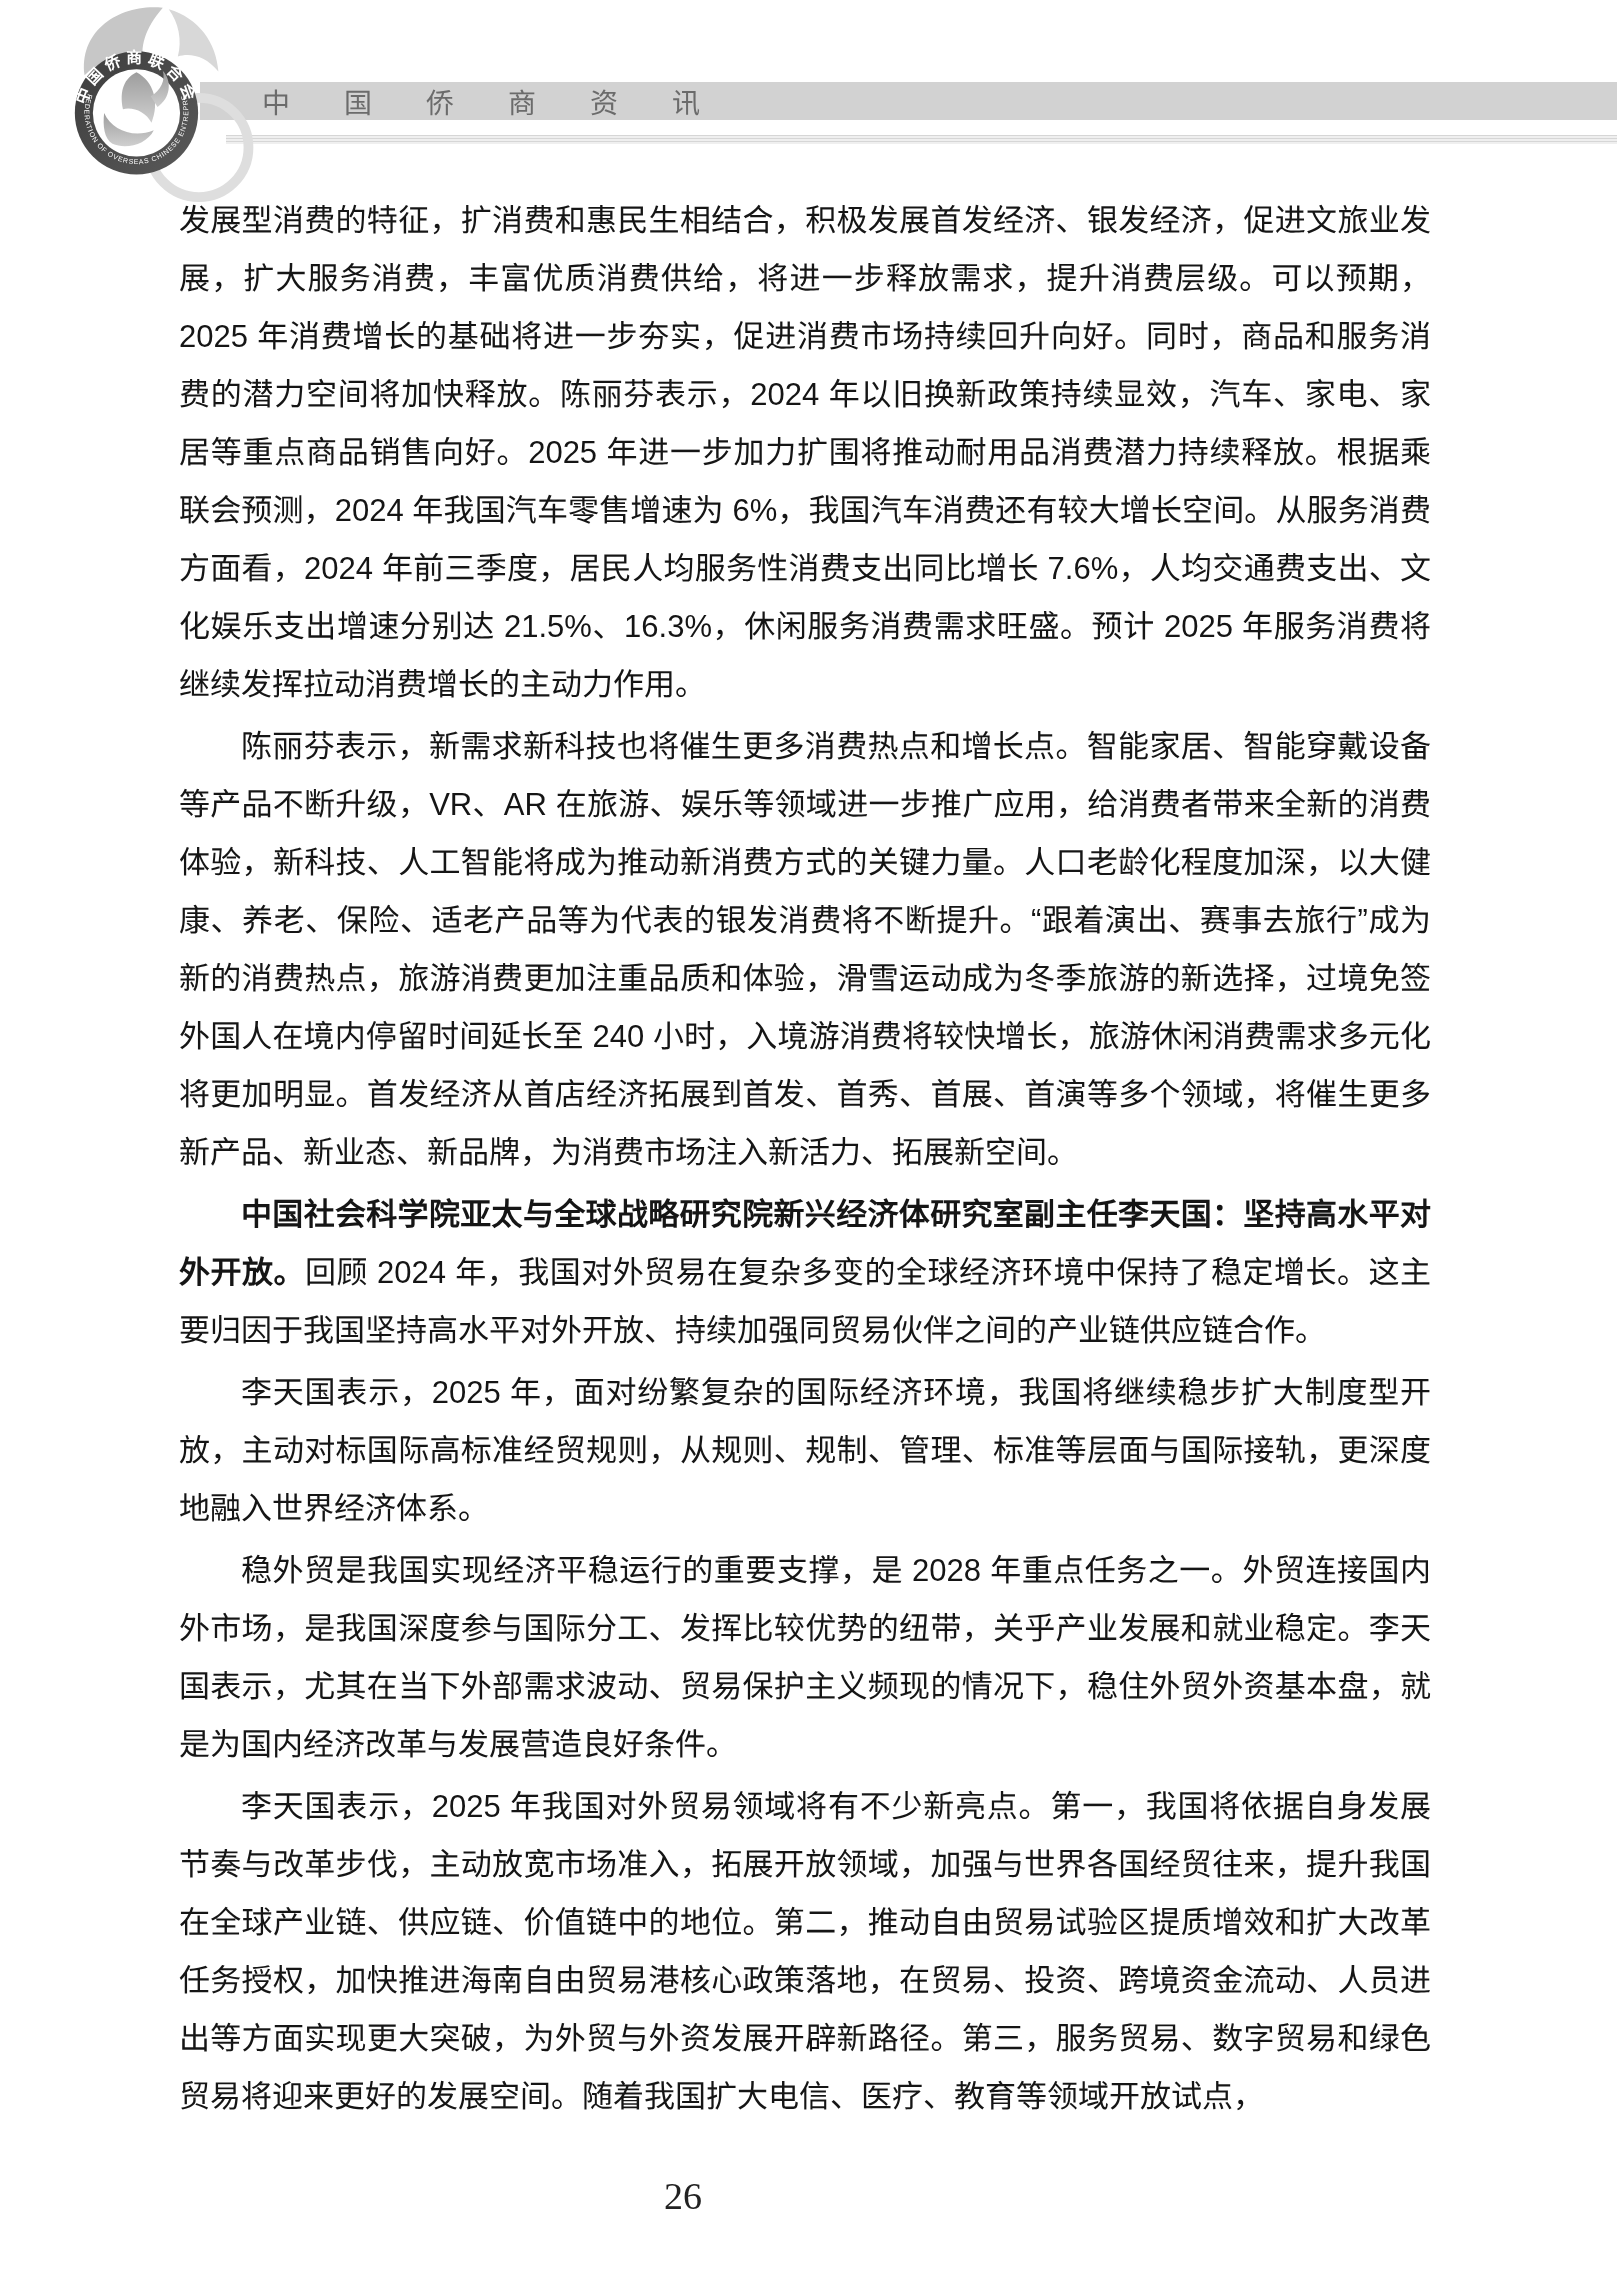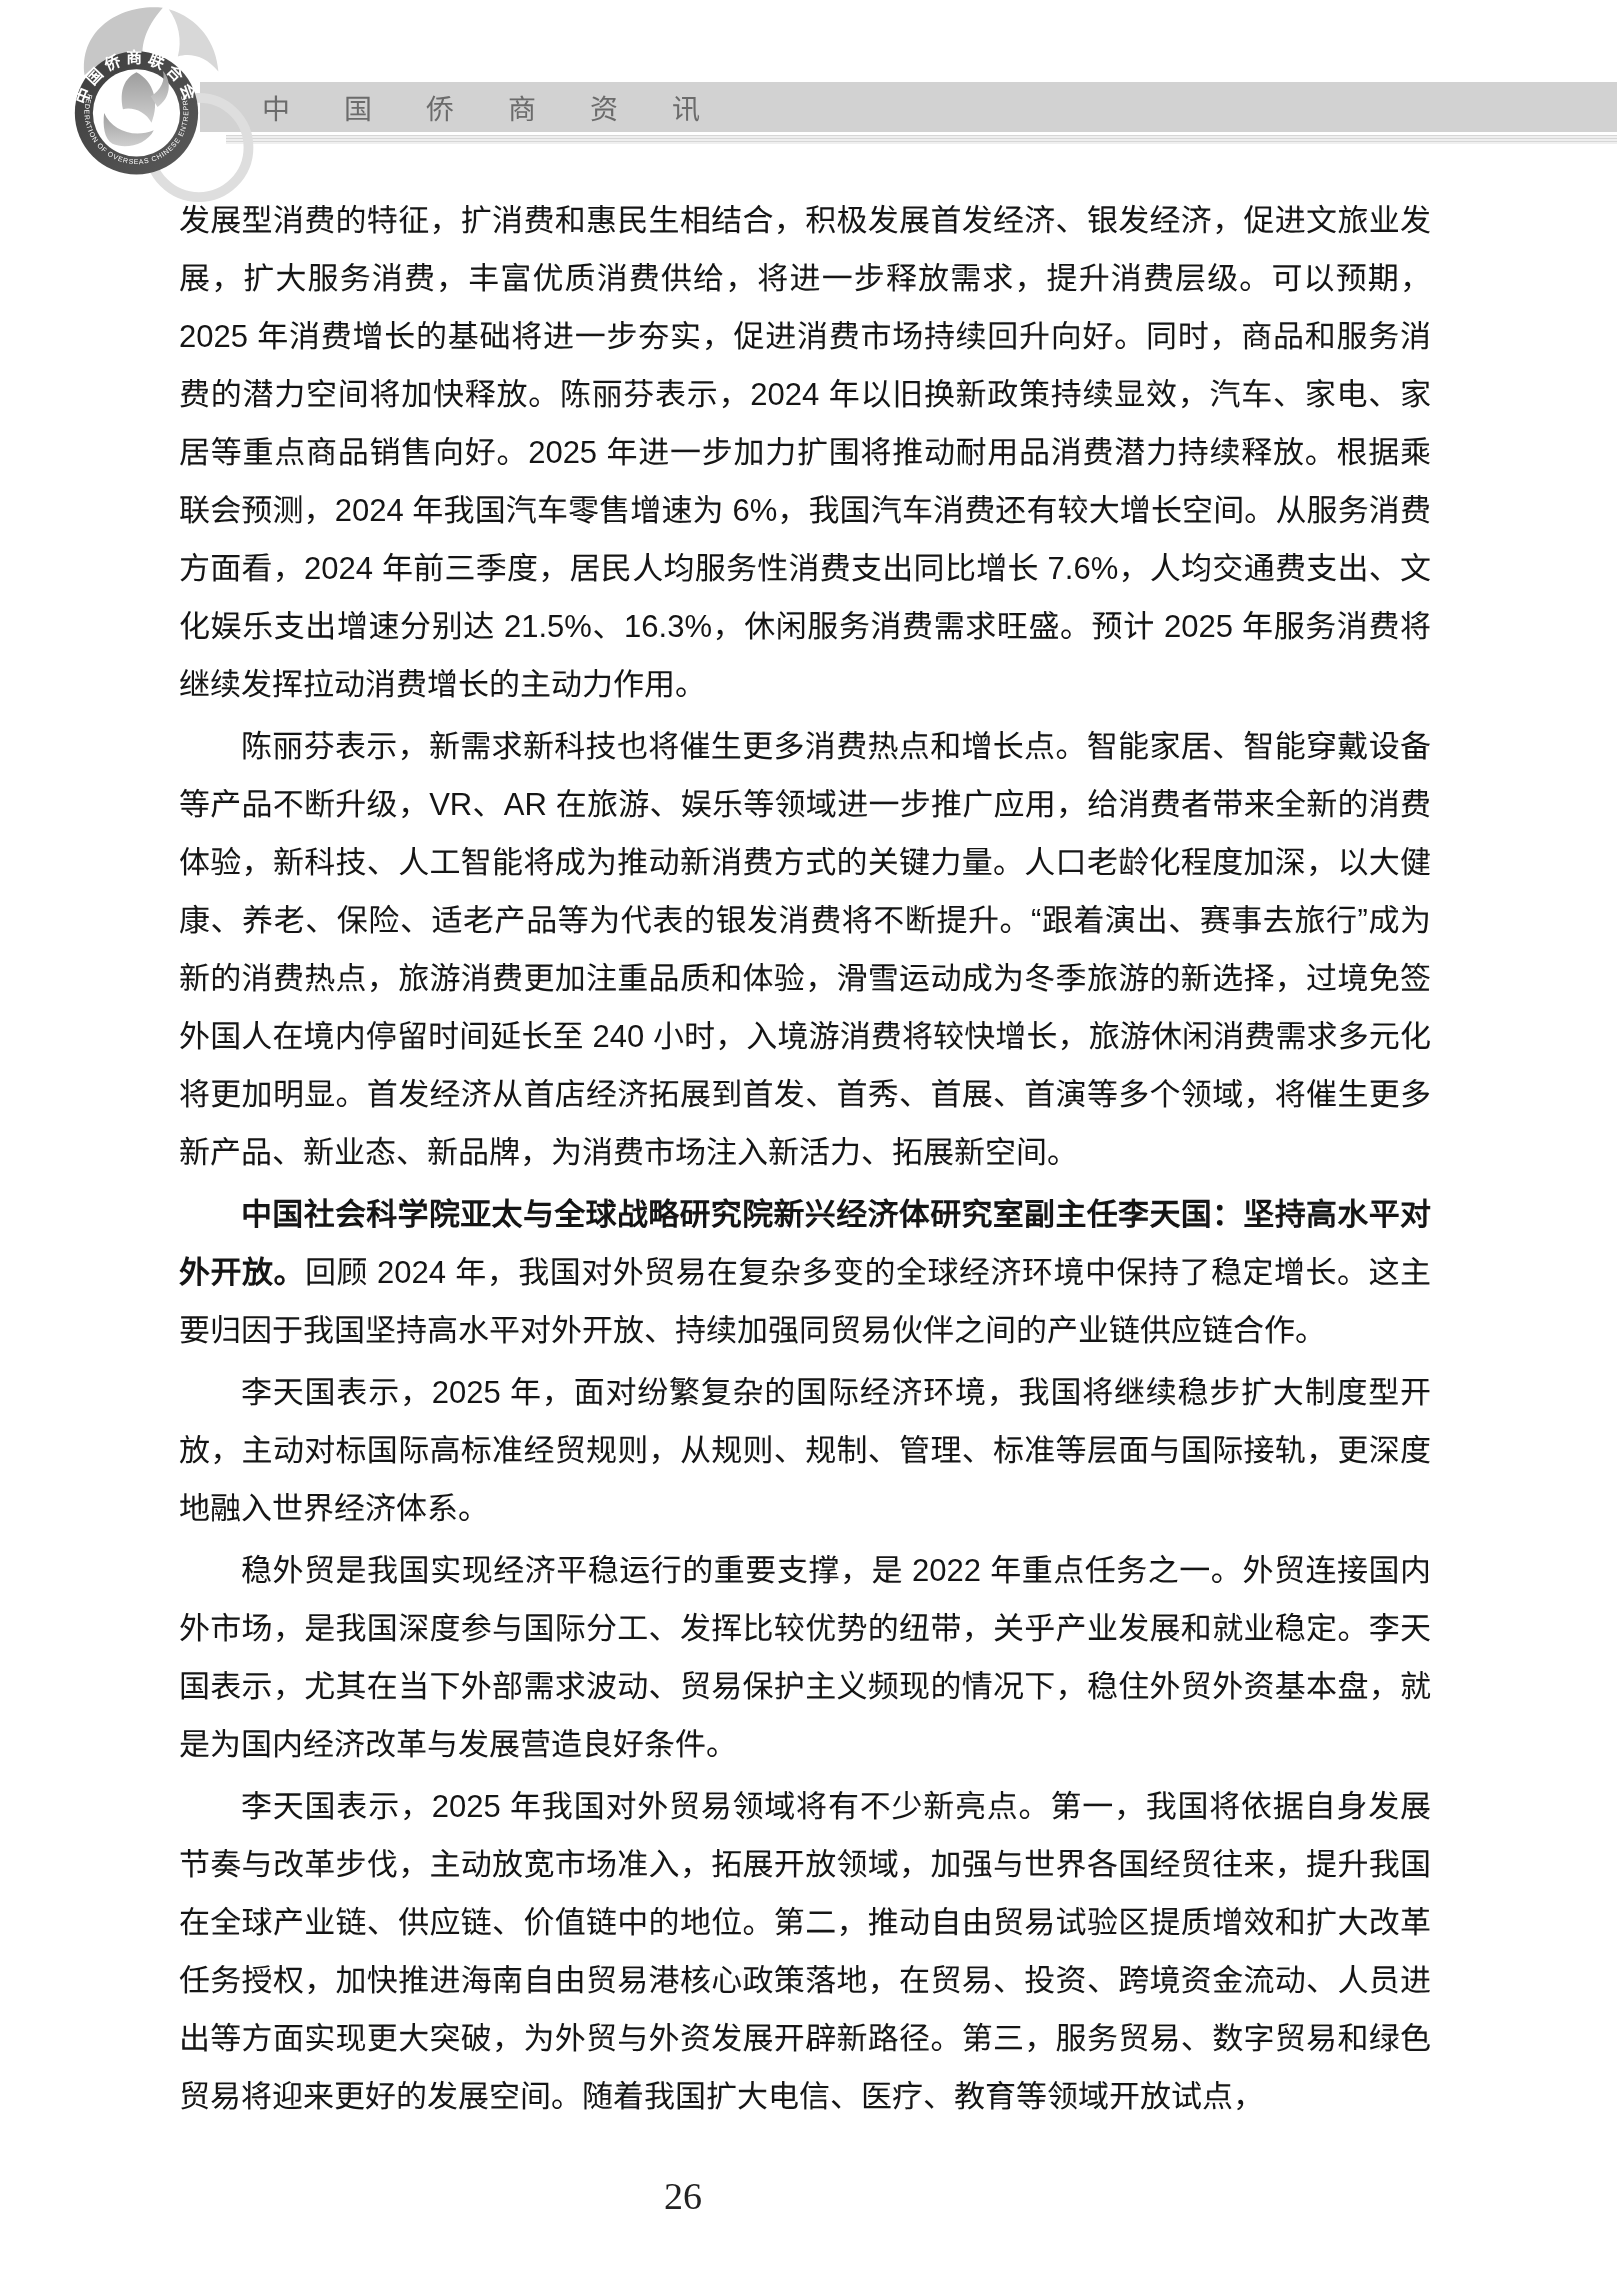--- a/index.html
+++ b/index.html
@@ -15,21 +15,21 @@
     overflow: hidden;
     font-family: "Liberation Sans", sans-serif;
   }
 
   
   .banner-bar {
     position: absolute;
     left: 200px;
     right: 0;
     top: 82px;
-    height: 50px;
+    height: 38px;
     background: #d2d2d2;
     font-family: Liberation Mono, monospace;
   }
   .banner-title {
     position: absolute;
     left: 62px;
     top: 50%;
     transform: translateY(-50%);
     font-size: 28px;
     color: #6b6b6b;
@@ -128,20 +128,20 @@
         <textPath href="#arcBot" startOffset="50%" text-anchor="middle">CHINA FEDERATION OF OVERSEAS CHINESE ENTREPRENEURS</textPath>
       </text>
     </svg>
   </div>
 
   <main class="body-text">
       <p class="para"><span class="run">发展型消费的特征，扩消费和惠民生相结合，积极发展首发经济、银发经济，促进文旅业发展，扩大服务消费，丰富优质消费供给，将进一步释放需求，提升消费层级。可以预期，2025 年消费增长的基础将进一步夯实，促进消费市场持续回升向好。同时，商品和服务消费的潜力空间将加快释放。陈丽芬表示，2024 年以旧换新政策持续显效，汽车、家电、家居等重点商品销售向好。2025 年进一步加力扩围将推动耐用品消费潜力持续释放。根据乘联会预测，2024 年我国汽车零售增速为 6%，我国汽车消费还有较大增长空间。从服务消费方面看，2024 年前三季度，居民人均服务性消费支出同比增长 7.6%，人均交通费支出、文化娱乐支出增速分别达 21.5%、16.3%，休闲服务消费需求旺盛。预计 2025 年服务消费将继续发挥拉动消费增长的主动力作用。</span></p>
       <p class="para indent"><span class="run">陈丽芬表示，新需求新科技也将催生更多消费热点和增长点。智能家居、智能穿戴设备等产品不断升级，VR、AR 在旅游、娱乐等领域进一步推广应用，给消费者带来全新的消费体验，新科技、人工智能将成为推动新消费方式的关键力量。人口老龄化程度加深，以大健康、养老、保险、适老产品等为代表的银发消费将不断提升。“跟着演出、赛事去旅行”成为新的消费热点，旅游消费更加注重品质和体验，滑雪运动成为冬季旅游的新选择，过境免签外国人在境内停留时间延长至 240 小时，入境游消费将较快增长，旅游休闲消费需求多元化将更加明显。首发经济从首店经济拓展到首发、首秀、首展、首演等多个领域，将催生更多新产品、新业态、新品牌，为消费市场注入新活力、拓展新空间。</span></p>
       <p class="para indent"><span class="run bold">中国社会科学院亚太与全球战略研究院新兴经济体研究室副主任李天国：坚持高水平对外开放。</span><span class="run">回顾 2024 年，我国对外贸易在复杂多变的全球经济环境中保持了稳定增长。这主要归因于我国坚持高水平对外开放、持续加强同贸易伙伴之间的产业链供应链合作。</span></p>
       <p class="para indent"><span class="run">李天国表示，2025 年，面对纷繁复杂的国际经济环境，我国将继续稳步扩大制度型开放，主动对标国际高标准经贸规则，从规则、规制、管理、标准等层面与国际接轨，更深度地融入世界经济体系。</span></p>
-      <p class="para indent"><span class="run">稳外贸是我国实现经济平稳运行的重要支撑，是 2022 年重点任务之一。外贸连接国内外市场，是我国深度参与国际分工、发挥比较优势的纽带，关乎产业发展和就业稳定。李天国表示，尤其在当下外部需求波动、贸易保护主义频现的情况下，稳住外贸外资基本盘，就是为国内经济改革与发展营造良好条件。</span></p>
+      <p class="para indent"><span class="run">稳外贸是我国实现经济平稳运行的重要支撑，是 2028 年重点任务之一。外贸连接国内外市场，是我国深度参与国际分工、发挥比较优势的纽带，关乎产业发展和就业稳定。李天国表示，尤其在当下外部需求波动、贸易保护主义频现的情况下，稳住外贸外资基本盘，就是为国内经济改革与发展营造良好条件。</span></p>
       <p class="para indent"><span class="run">李天国表示，2025 年我国对外贸易领域将有不少新亮点。第一，我国将依据自身发展节奏与改革步伐，主动放宽市场准入，拓展开放领域，加强与世界各国经贸往来，提升我国在全球产业链、供应链、价值链中的地位。第二，推动自由贸易试验区提质增效和扩大改革任务授权，加快推进海南自由贸易港核心政策落地，在贸易、投资、跨境资金流动、人员进出等方面实现更大突破，为外贸与外资发展开辟新路径。第三，服务贸易、数字贸易和绿色贸易将迎来更好的发展空间。随着我国扩大电信、医疗、教育等领域开放试点，</span></p>
     </main>
 
   <div class="page-number">26</div>
 
 </div>
 
 
 </body></html>

